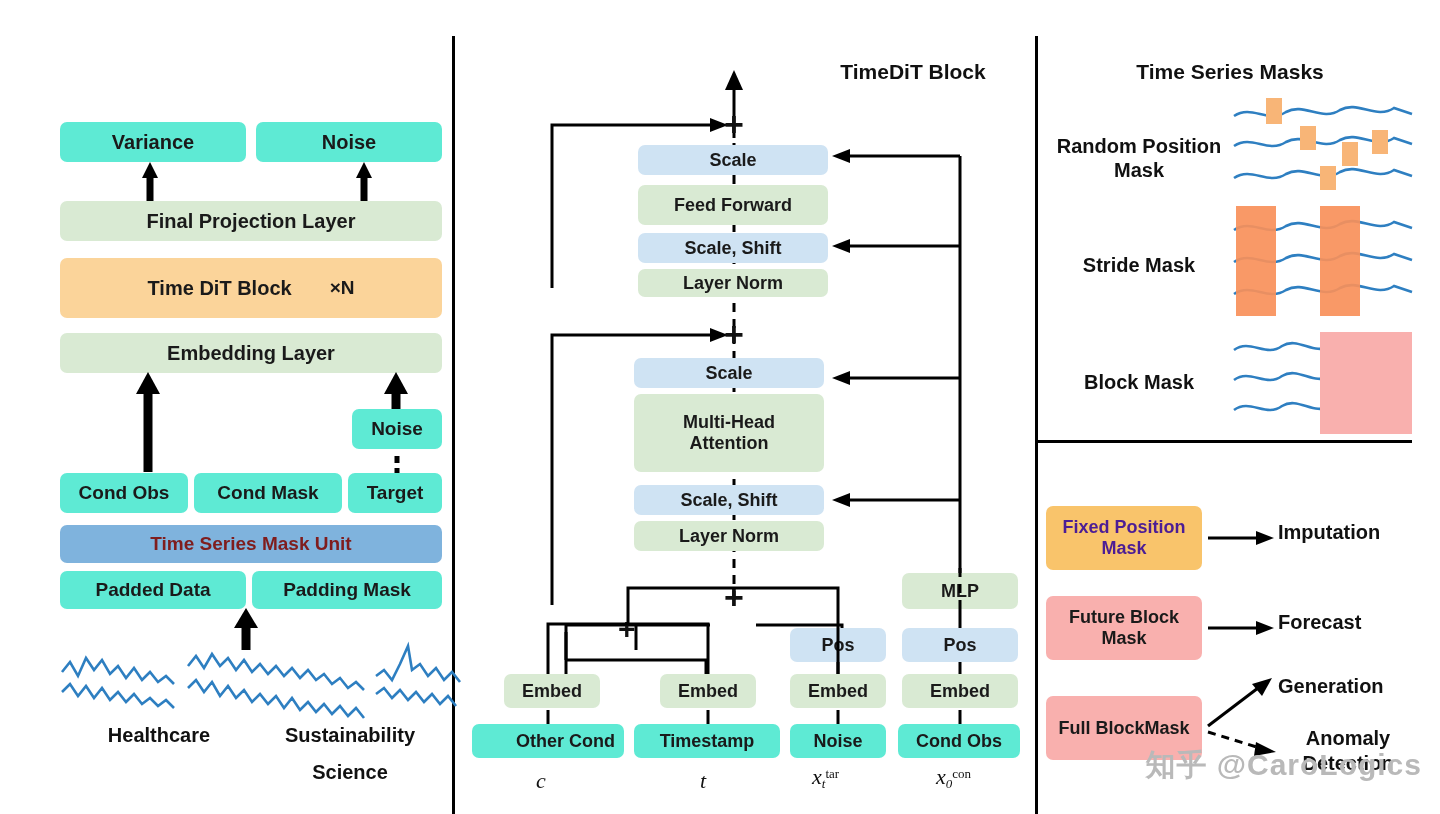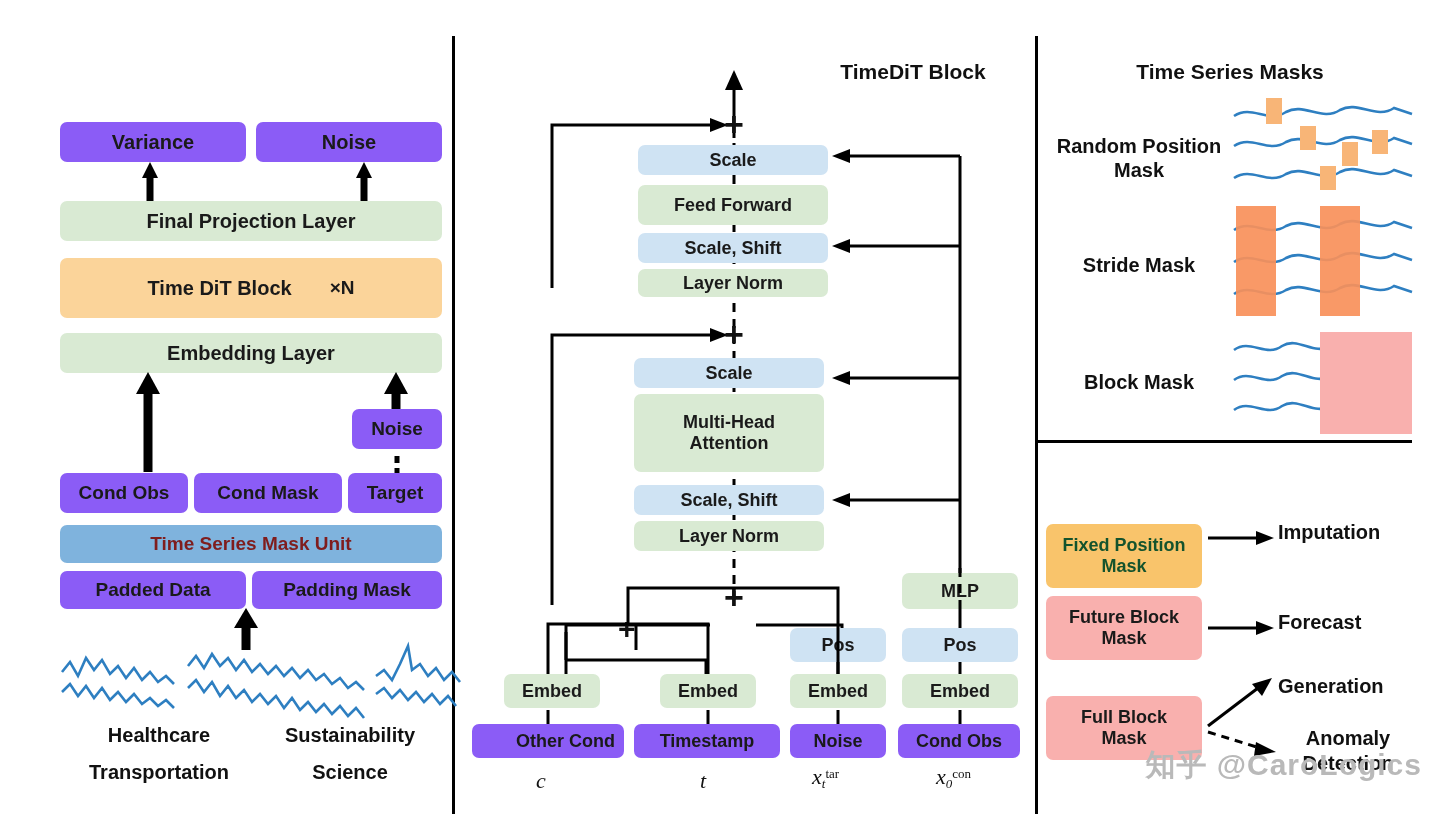--- a/index.html
+++ b/index.html
@@ -1,25 +1,25 @@
 <!DOCTYPE html>
 <html><head>
 <meta charset="utf-8">
 <style>
   html,body{margin:0;padding:0;background:#ffffff;}
   body{width:1440px;height:814px;position:relative;font-family:"Liberation Sans",sans-serif;color:#111;overflow:hidden;}
   .stage{position:absolute;left:0;top:0;width:1440px;height:814px;}
   .abs{position:absolute;box-sizing:border-box;}
   .box{display:flex;align-items:center;justify-content:center;text-align:center;border-radius:7px;font-weight:600;line-height:1.15;}
-  .gray{background:#8b5cf6;color:#1a1a1a;}
+  .gray{background:#5eead4;color:#1a1a1a;}
   .green{background:#d9ead3;color:#1a1a1a;}
   .blue{background:#cfe3f3;color:#1a1a1a;}
   .bluefill{background:#7fb3dd;color:#7f1d1d;}
   .orange{background:#fbd49a;color:#1a1a1a;}
-  .orange2{background:#f9c46b;color:#14532d;margin-top:18px;}
+  .orange2{background:#f9c46b;color:#4c1d95;}
   .pink{background:#f9b0ae;color:#1a1a1a;}
   .pink2{background:#f9b0ae;color:#1a1a1a;}
   .vline{position:absolute;background:#000;width:3px;}
   .hline{position:absolute;background:#000;height:3px;}
   .title{font-weight:700;font-size:21px;text-align:center;}
   .lbl{font-weight:700;font-size:20px;text-align:center;line-height:1.2;}
   .plain{font-weight:700;font-size:20px;}
   svg{overflow:visible;}
   .wm{position:absolute;right:18px;bottom:28px;font-size:30px;color:#b9b9b9;font-weight:700;letter-spacing:1px;}
   .mathi{font-family:"Liberation Serif",serif;font-style:italic;font-size:22px;}
@@ -89,21 +89,20 @@
       <path d="M6,52 L14,44 L22,56 L30,46 L38,58 L46,48 L54,60 L62,52 L70,62 L78,54 L86,64 L94,58 L102,66 L110,60 L118,68"></path>
       <path d="M132,26 L140,16 L148,28 L156,14 L164,26 L172,18 L180,30 L188,20 L196,32 L204,24 L212,34 L220,26 L228,36 L236,28 L244,38 L252,30 L260,40 L268,34 L276,44 L284,38 L292,48 L300,42 L308,50"></path>
       <path d="M132,48 L140,40 L148,52 L156,42 L164,56 L172,46 L180,58 L188,50 L196,62 L204,54 L212,64 L220,56 L228,68 L236,58 L244,70 L252,62 L260,72 L268,64 L276,74 L284,66 L292,76 L300,68 L308,78"></path>
       <path d="M320,36 L328,30 L336,40 L344,24 L352,6 L356,30 L364,24 L372,36 L380,28 L388,40 L396,32 L404,42"></path>
       <path d="M320,54 L328,48 L336,58 L344,50 L352,60 L360,52 L368,62 L376,54 L384,64 L392,56 L400,66"></path>
     </g>
   </svg>
 
   <div class="abs lbl" style="left:56px;top:723px;width:206px;">Healthcare</div>
   <div class="abs lbl" style="left:252px;top:723px;width:196px;">Sustainability</div>
-  <div class="abs lbl" style="left:36px;top:760px;width:246px;">Transportation</div>
   <div class="abs lbl" style="left:272px;top:760px;width:156px;">Science</div>
 
   <div class="abs title" style="left:760px;top:60px;width:306px;">TimeDiT Block</div>
 
   <svg class="abs" style="left:456px;top:60px;width:580px;height:740px;">
     <g stroke="#000" stroke-width="3" fill="none">
 
       <line x1="278" y1="540" x2="278" y2="80" stroke-dasharray="9,7"></line>
 
       <line x1="278" y1="78" x2="278" y2="22"></line>
@@ -260,21 +259,21 @@
   <div class="abs box pink" style="left:1046px;top:596px;width:156px;height:64px;font-size:18px;flex-direction:column;">
     <span>Future Block</span>
     <span>Mask</span>
   </div>
   <svg class="abs" style="left:1208px;top:614px;width:70px;height:28px;">
     <line x1="0" y1="14" x2="50" y2="14" stroke="#000" stroke-width="3"></line>
     <polygon points="66,14 48,7 48,21" fill="#000"></polygon>
   </svg>
   <div class="abs plain" style="left:1278px;top:611px;">Forecast</div>
 
-  <div class="abs box pink2" style="left:1046px;top:696px;width:156px;height:64px;font-size:18px;flex-direction:column;">
+  <div class="abs box pink2" style="left:1046px;top:696px;width:156px;height:64px;font-size:18px;flex-direction:row;">
     <span>Full Block</span>
     <span>Mask</span>
   </div>
   <svg class="abs" style="left:1208px;top:672px;width:76px;height:86px;">
     <line x1="0" y1="54" x2="50" y2="16" stroke="#000" stroke-width="3"></line>
     <polygon points="64,6 44,12 54,24" fill="#000"></polygon>
     <line x1="0" y1="60" x2="52" y2="76" stroke="#000" stroke-width="3" stroke-dasharray="8,6"></line>
     <polygon points="68,80 48,70 46,84" fill="#000"></polygon>
   </svg>
   <div class="abs plain" style="left:1278px;top:675px;">Generation</div>

